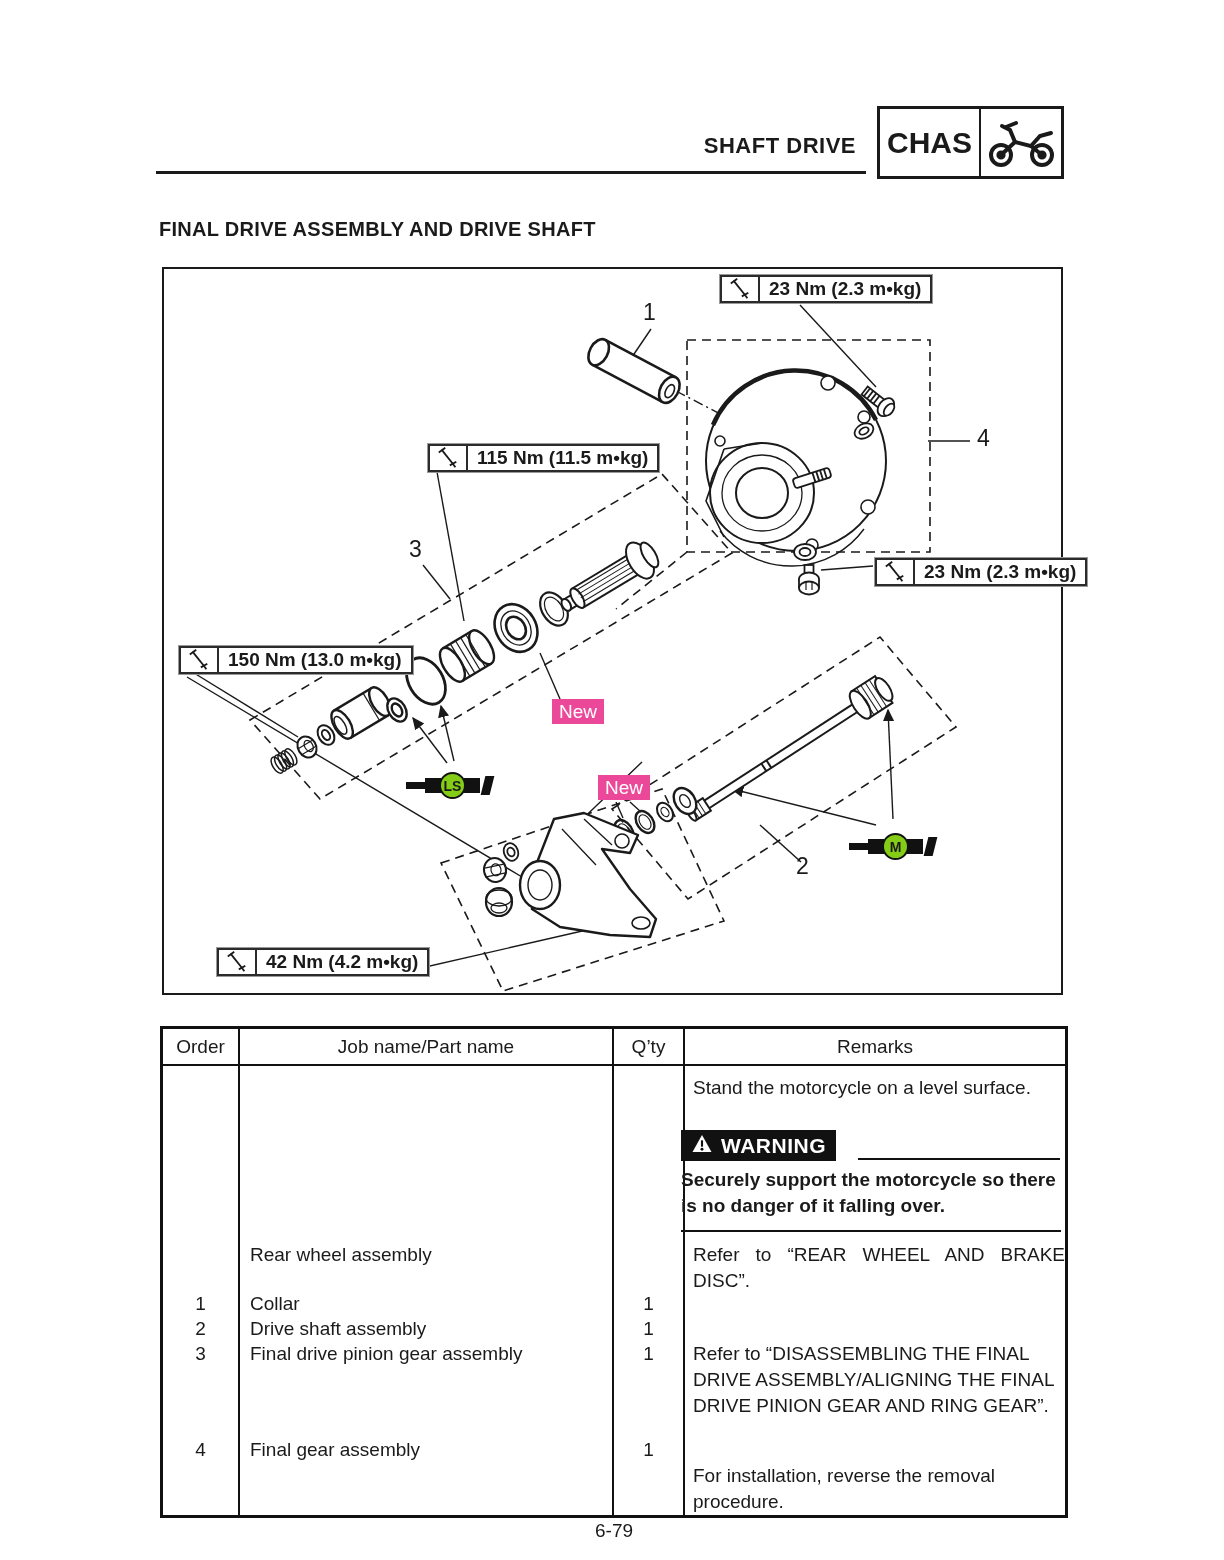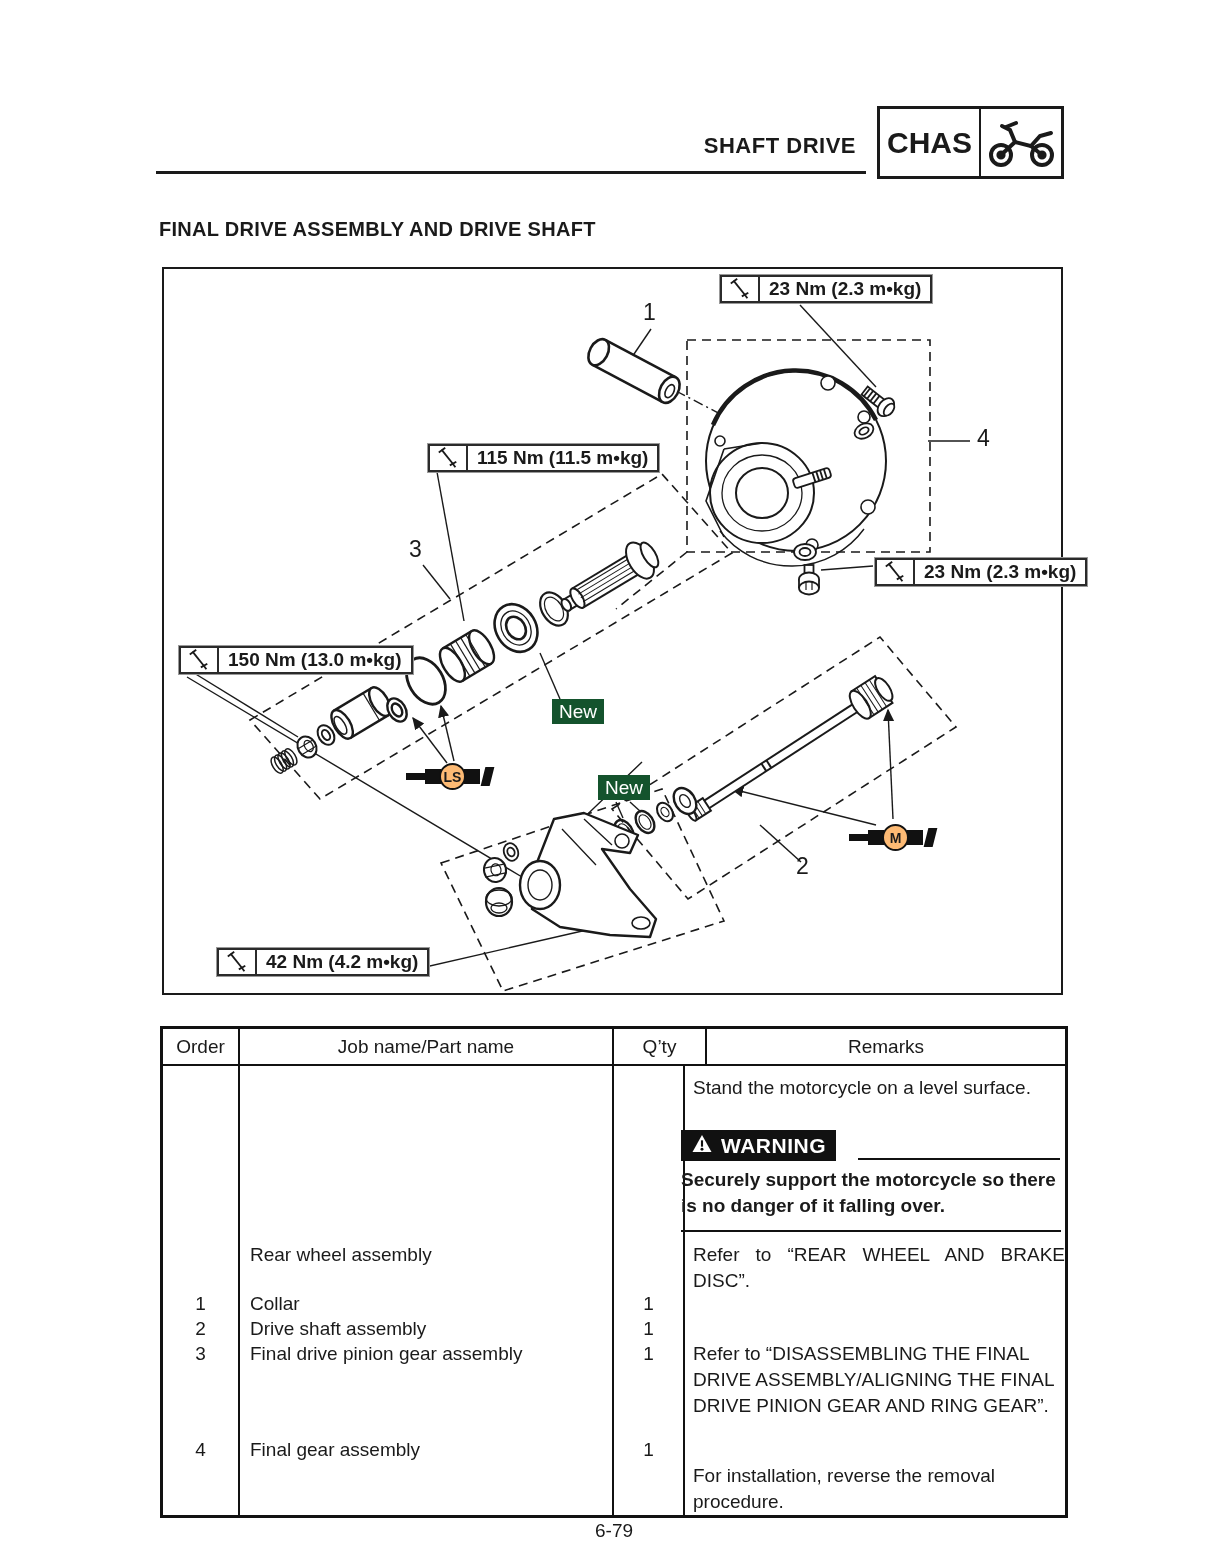--- a/index.html
+++ b/index.html
@@ -15,37 +15,37 @@
   .chas-icon{flex:1;display:flex;align-items:center;justify-content:center}
   .doc-title{top:218px;left:159px;font-size:20px;font-weight:bold;letter-spacing:.3px}
   
   .diagram{top:267px;left:162px;width:901px;height:728px;border:2px solid #1a1a1a;box-sizing:border-box;background:#fff}
   .diagram svg.art{position:absolute;left:0;top:0}
   .tq{position:absolute;display:flex;align-items:stretch;background:#fff;border:2px solid #2b2b2b;
       box-shadow:0 0 0 1px #999;height:28px;box-sizing:border-box;z-index:3}
   .tq .ic{width:36px;border-right:2px solid #2b2b2b;display:flex;align-items:center;justify-content:center}
   .tq .tx{padding:0 9px;font-size:19px;font-weight:bold;display:flex;align-items:center;white-space:nowrap}
   .pn{position:absolute;font-size:23px;z-index:3}
-  .new{position:absolute;background:#14532d;color:#fff;font-size:19px;padding:0 7px;height:25px;
+  .new{position:absolute;background:#ec4899;color:#fff;font-size:19px;padding:0 7px;height:25px;
        display:flex;align-items:center;z-index:3}
   .lube{position:absolute;display:flex;align-items:center;z-index:3}
   .lube .bar1{width:20px;height:7px;background:#111}
   .lube .body1{width:16px;height:15px;background:#111;margin-left:-1px}
-  .lube .circ{width:27px;height:27px;border:2px solid #111;border-radius:50%;background:#fdba74;display:flex;
-              align-items:center;justify-content:center;font-size:14px;font-weight:bold;margin:3px -2px;
+  .lube .circ{width:27px;height:27px;border:2px solid #111;border-radius:50%;background:#84cc16;display:flex;
+              align-items:center;justify-content:center;font-size:14px;font-weight:bold;margin:12px -2px;
               z-index:1;box-sizing:border-box}
   .lube .body2{width:16px;height:15px;background:#111}
   .lube .tip{width:9px;height:19px;background:#111;margin-left:3px;transform:skewX(-14deg)}
   
   .ptable{top:1026px;left:160px;width:908px;height:492px;border:3px solid #111;box-sizing:border-box;background:#fff}
   .thead{display:flex;height:37px;border-bottom:2px solid #111;box-sizing:border-box}
   .thead .c{border-right:2px solid #111;display:flex;align-items:center;justify-content:center;
             font-size:19px;box-sizing:border-box}
   .thead .c:last-child{border-right:none}
-  .w-order{width:77px}.w-job{width:374px}.w-qty{width:93px}.w-rem{flex:1}
+  .w-order{width:77px}.w-job{width:374px}.w-qty{width:71px}.w-rem{flex:1}
   .tbody{position:relative;height:449px}
   .vline{position:absolute;top:0;bottom:0;width:2px;background:#111}
   .cell{position:absolute;font-size:19px;line-height:26px}
   .bold{font-weight:bold}
   .just{text-align:justify}
   .ocell{left:0;width:75px;text-align:center}
   .qcell{left:451px;width:69px;text-align:center}
   .warnbadge{position:absolute;background:#111;color:#fff;display:flex;align-items:center;gap:8px;
              padding:0 10px;height:31px;font-weight:bold;font-size:21px;letter-spacing:.5px;box-sizing:border-box}
   .hline{position:absolute;height:2px;background:#111}

